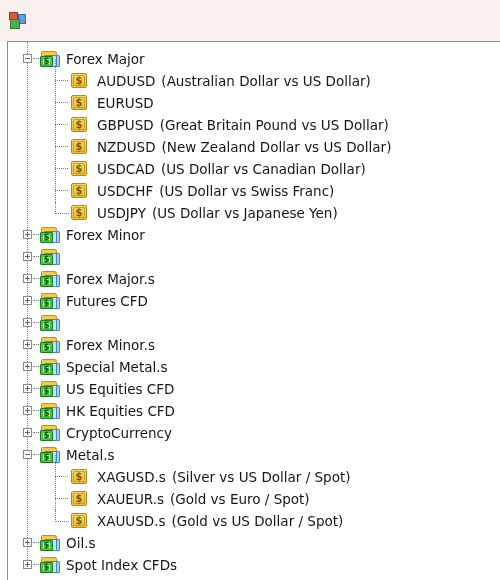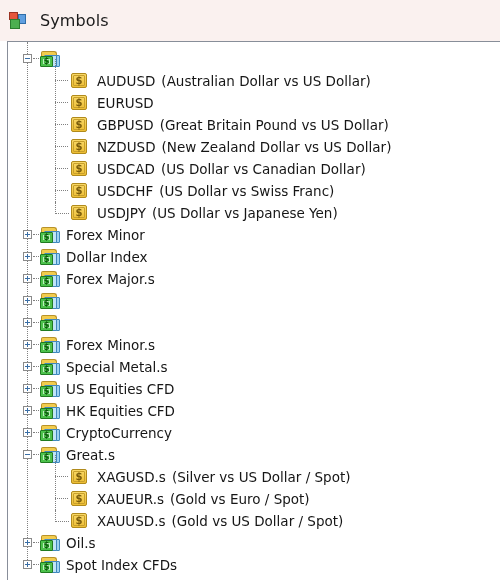--- a/index.html
+++ b/index.html
@@ -86,38 +86,38 @@
 <body>
 
 <div class="app">
 
   <div class="header">
     <div class="header-icon">
       <div class="hi-a"></div>
         <div class="hi-b"></div>
         <div class="hi-c"></div>
     </div>
-    <div class="header-title">Symbols</div>
   </div>
 
   <div class="panel">
     <div class="tree" id="tree">
         <div class="vline" style="left: 19px; top: 0px; height: 522px;"></div>
         <div class="row" style="height: 22px;">
           <div class="expander" style="left: 15px; top: 6px;"></div>
           <div class="tee" style="left: 25px; top: 10px; width: 10px;"></div>
           <div class="folder-icon" style="left: 31px; top: 3px;">
             <div class="fi-back"></div>
             <div class="fi-blue"></div>
             <div class="fi-blue2"></div>
             <div class="fi-green">
               <div class="bill"></div>
               <div class="dollar">$</div>
             </div>
           </div>
+          <div class="label" style="margin-left: 58px;">Forex Major</div>
         </div>
         <div class="row" style="height: 22px;">
           <div class="tee" style="left: 47px; top: 10px; width: 13px;"></div>
           <div class="sym-icon" style="left: 63px; top: 2px;">
             <div class="si-box"></div>
             <div class="si-inner"></div>
             <div class="si-d">$</div>
           </div>
           <span class="code" style="margin-left: 89px;">AUDUSD</span>
           <span class="desc">(Australian Dollar vs US Dollar)</span>
@@ -201,21 +201,20 @@
           <div class="tee" style="left: 25px; top: 10px; width: 10px;"></div>
           <div class="folder-icon" style="left: 31px; top: 3px;">
             <div class="fi-back"></div>
             <div class="fi-blue"></div>
             <div class="fi-blue2"></div>
             <div class="fi-green">
               <div class="bill"></div>
               <div class="dollar">$</div>
             </div>
           </div>
-          <div class="label" style="margin-left: 58px;">Dollar Index</div>
         </div>
         <div class="row" style="height: 22px;">
           <div class="expander plus" style="left: 15px; top: 6px;"></div>
           <div class="tee" style="left: 25px; top: 10px; width: 10px;"></div>
           <div class="folder-icon" style="left: 31px; top: 3px;">
             <div class="fi-back"></div>
             <div class="fi-blue"></div>
             <div class="fi-blue2"></div>
             <div class="fi-green">
               <div class="bill"></div>
@@ -229,20 +228,21 @@
           <div class="tee" style="left: 25px; top: 10px; width: 10px;"></div>
           <div class="folder-icon" style="left: 31px; top: 3px;">
             <div class="fi-back"></div>
             <div class="fi-blue"></div>
             <div class="fi-blue2"></div>
             <div class="fi-green">
               <div class="bill"></div>
               <div class="dollar">$</div>
             </div>
           </div>
+          <div class="label" style="margin-left: 58px;">Futures CFD</div>
         </div>
         <div class="row" style="height: 22px;">
           <div class="expander plus" style="left: 15px; top: 6px;"></div>
           <div class="tee" style="left: 25px; top: 10px; width: 10px;"></div>
           <div class="folder-icon" style="left: 31px; top: 3px;">
             <div class="fi-back"></div>
             <div class="fi-blue"></div>
             <div class="fi-blue2"></div>
             <div class="fi-green">
               <div class="bill"></div>
@@ -325,21 +325,21 @@
           <div class="tee" style="left: 25px; top: 10px; width: 10px;"></div>
           <div class="folder-icon" style="left: 31px; top: 3px;">
             <div class="fi-back"></div>
             <div class="fi-blue"></div>
             <div class="fi-blue2"></div>
             <div class="fi-green">
               <div class="bill"></div>
               <div class="dollar">$</div>
             </div>
           </div>
-          <div class="label" style="margin-left: 58px;">Great.s</div>
+          <div class="label" style="margin-left: 58px;">Metal.s</div>
         </div>
         <div class="row" style="height: 22px;">
           <div class="tee" style="left: 47px; top: 10px; width: 13px;"></div>
           <div class="sym-icon" style="left: 63px; top: 2px;">
             <div class="si-box"></div>
             <div class="si-inner"></div>
             <div class="si-d">$</div>
           </div>
           <span class="code" style="margin-left: 89px;">XAGUSD.s</span>
           <span class="desc">(Silver vs US Dollar / Spot)</span>

